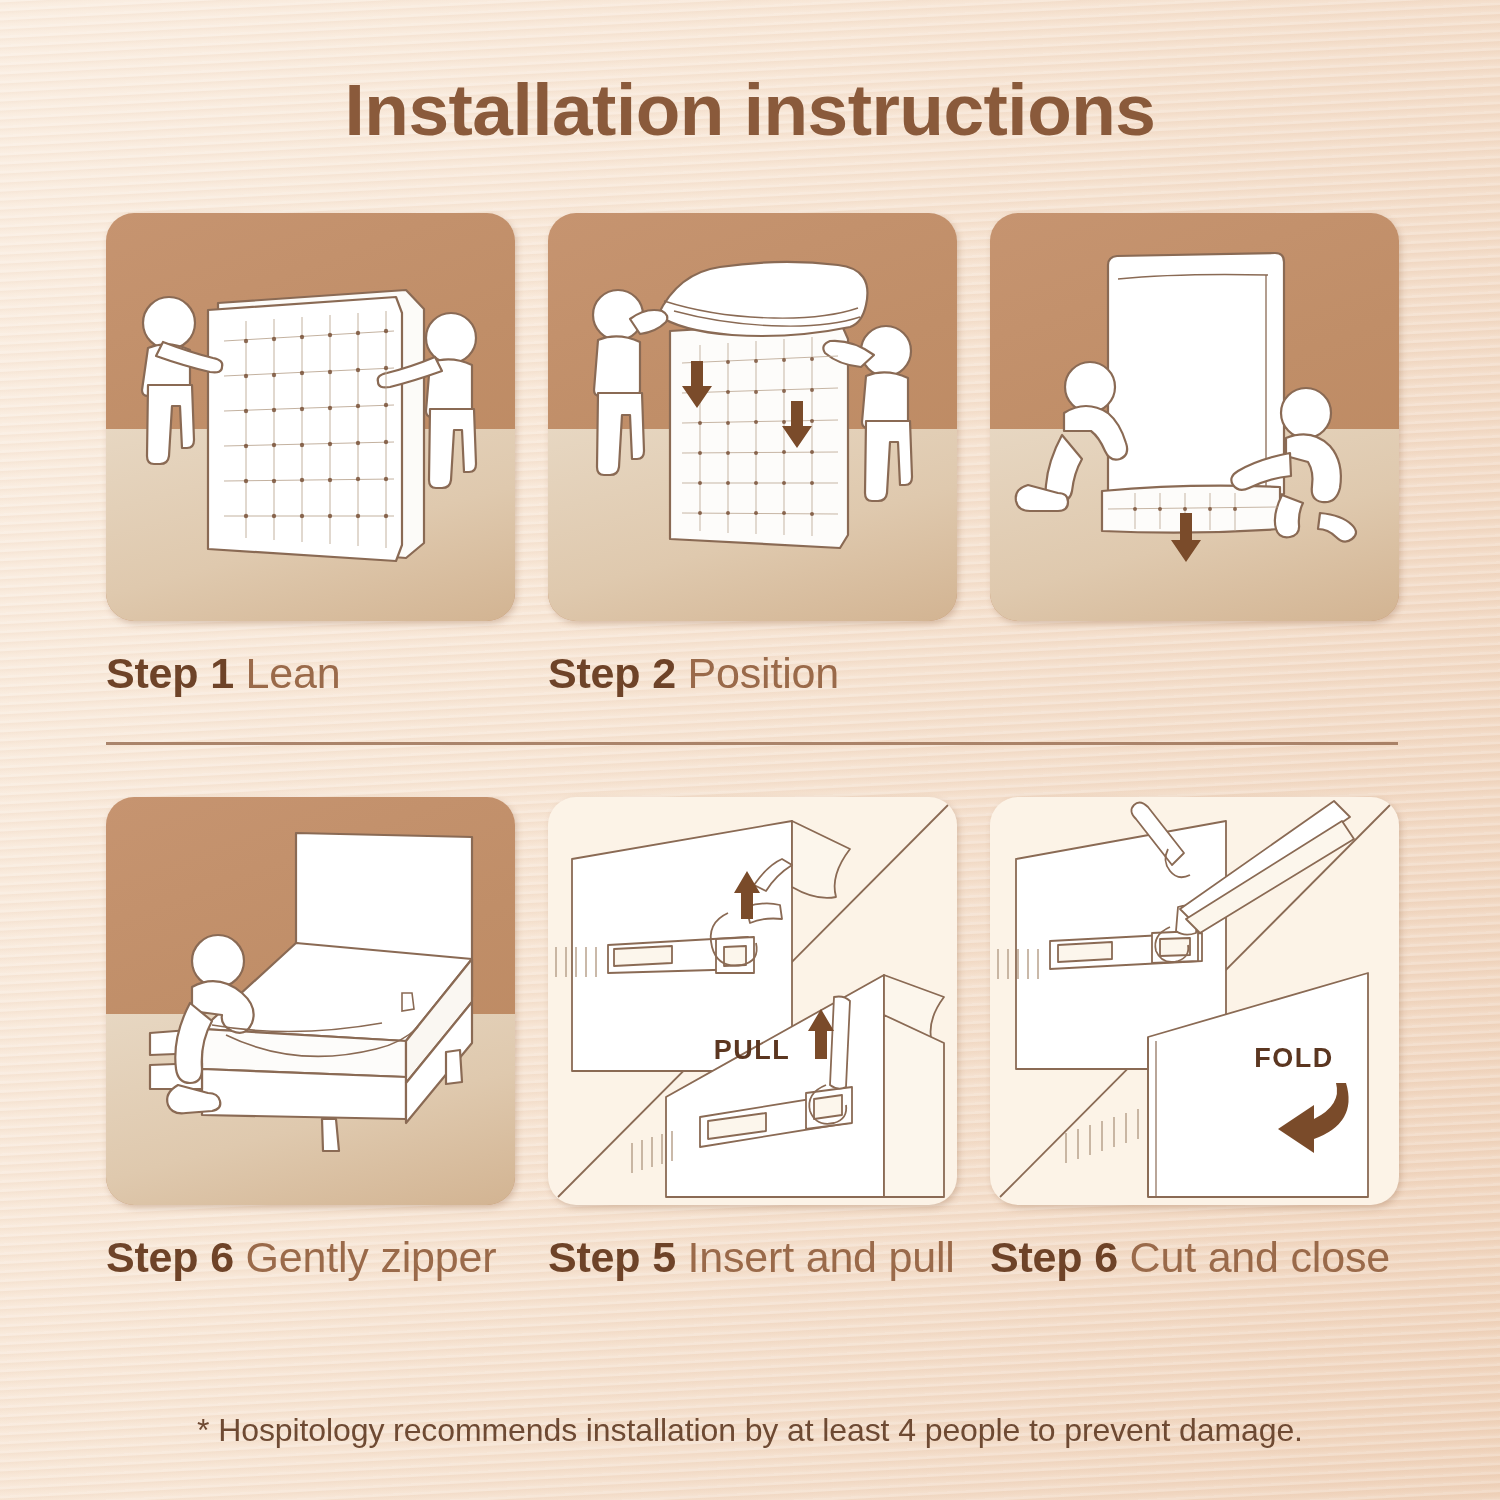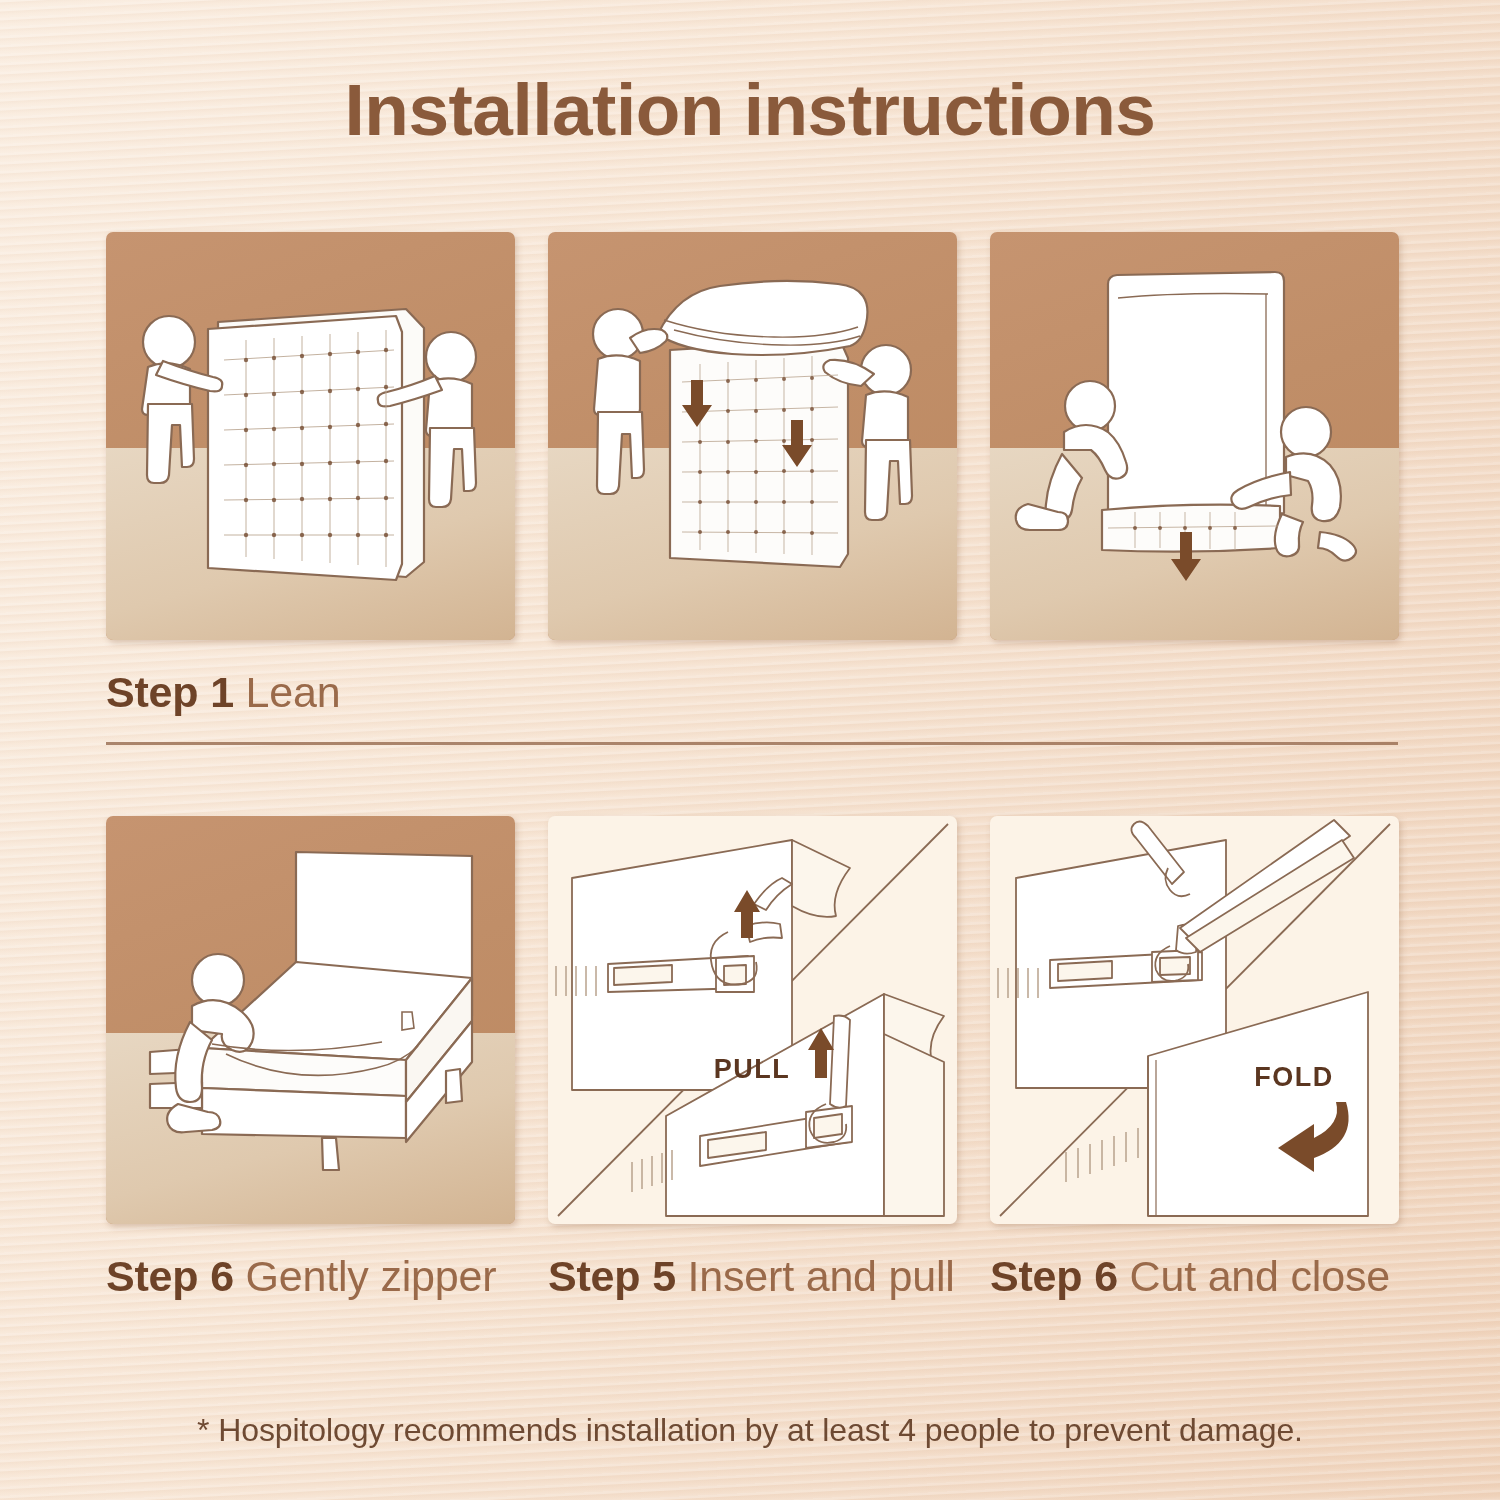--- a/index.html
+++ b/index.html
@@ -51,35 +51,35 @@
     text-align: center;
     font-size: 73px;
     font-weight: bold;
     letter-spacing: -0.5px;
     color: #8A5A3B;
   }
 
   
   .grid {
     position: absolute;
-    top: 232px;
+    top: 213px;
     left: 106px;
     width: 1292px;
   }
   .row {
     display: flex;
     gap: 33px;
   }
   .card { width: 409px; }
 
   .panel {
     position: relative;
     width: 409px;
     height: 408px;
-    border-radius: 7px;
+    border-radius: 28px;
     overflow: hidden;
     box-shadow: 2px 3px 6px rgba(150,105,75,0.30);
   }
   .panel.scene {  
     background: linear-gradient(160deg, #C69470 0%, #C08E68 45%, #BC8860 100%);
   }
   .panel.flat {   
     background: #FCF3E7;
   }
   .floor {
@@ -296,20 +296,24 @@
               <circle cx="236" cy="300" r="2"></circle>
                 <circle cx="264" cy="301" r="2"></circle>
             </g>
 
             <g fill="#7A4B2A">
               <path d="M143 148 l0 25 l-9 0 l15 22 l15 -22 l-9 0 l0 -25 Z"></path>
               <path d="M243 188 l0 25 l-9 0 l15 22 l15 -22 l-9 0 l0 -25 Z"></path>
             </g>
           </svg>
         </div>
+        <div class="caption">
+          <span class="stepno">Step 2</span>
+          <span>Position</span>
+        </div>
       </div>
 
       <div class="card">
         <div class="panel scene">
           <div class="floor"></div>
           <svg viewBox="0 0 409 408">
             <g fill="#FFFFFF" stroke="#8A6A54" stroke-width="2.2" stroke-linejoin="round">
 
               <path d="M118 52 q0 -8 9 -9 l158 -3 q9 0 9 9 l0 232 l-176 6 Z" fill="#FFFFFF"></path>
               <path d="M128 66 q60 -6 150 -4" fill="none" stroke-width="1.3"></path>

